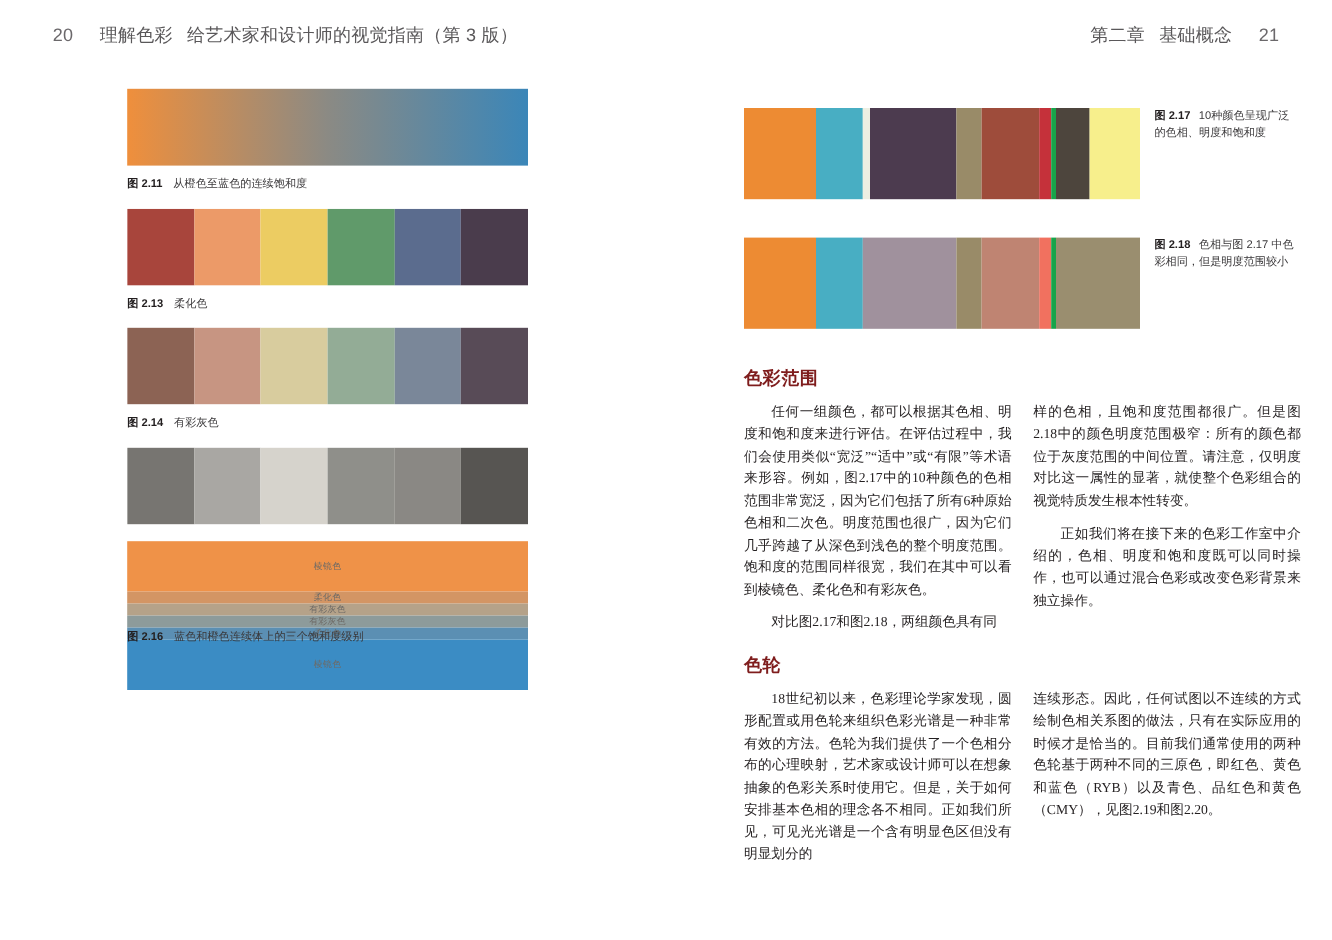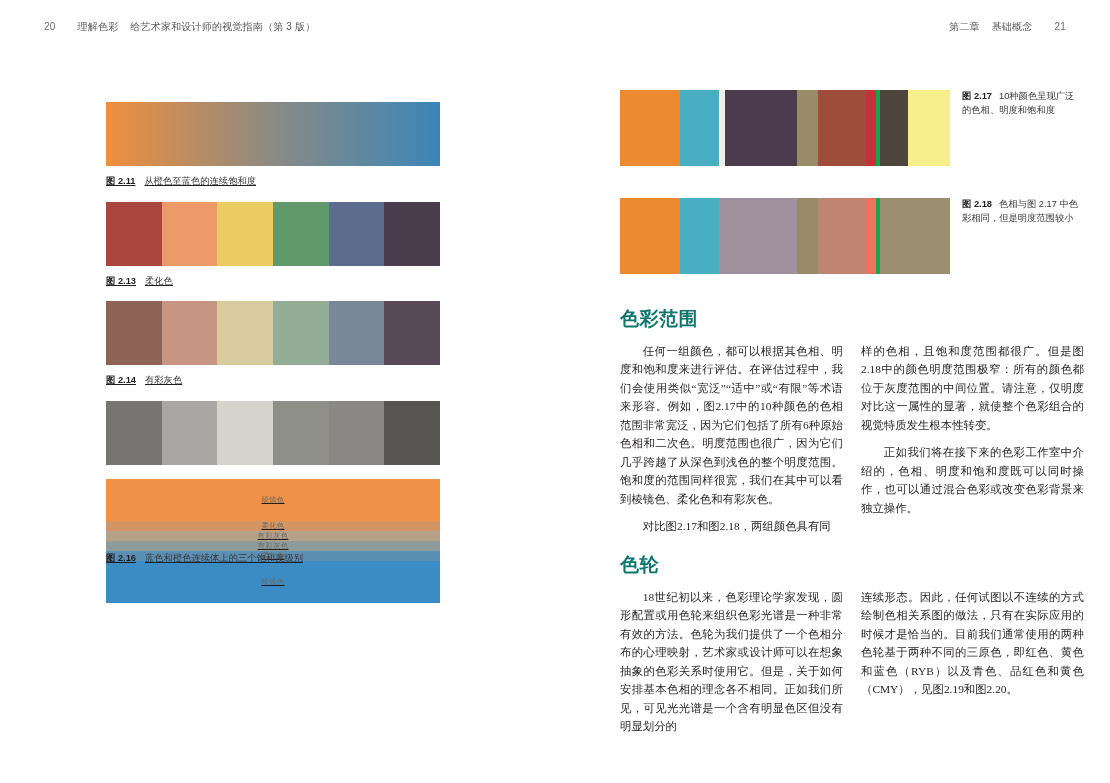--- a/index.html
+++ b/index.html
@@ -10,32 +10,32 @@
     font-family:"Liberation Serif","DejaVu Serif",serif;
     color:#231f20;
     overflow:hidden;
     position:relative;
   }
   .page{position:absolute;inset:0;}
 
   
   .runhead{
     position:absolute;top:20px;
-    font-size:10px;color:#5a585a;
+    font-size:15px;color:#5a585a;
     letter-spacing:.2px;white-space:nowrap;
     font-family:"Liberation Sans","DejaVu Sans",sans-serif;
   }
   .runhead.left{left:44px;}
   .runhead.right{right:44px;}
   .runhead .folio{color:#6b686b;}
   .runhead .sep{display:inline-block;width:22px;}
   .runhead .sep-sm{display:inline-block;width:12px;}
 
   
-  .col-left{position:absolute;left:106px;top:102px;width:334px;text-decoration:underline;}
+  .col-left{position:absolute;left:106px;top:74px;width:334px;}
   .col-right{position:absolute;left:620px;top:90px;width:465px;}
 
   
   .fig{margin:0 0 14px 0;}
   .swatchbar{height:64px;width:334px;display:flex;overflow:hidden;}
   .swatchbar .sw{flex:1 1 auto;height:100%;}
 
   .gradientbar{height:64px;width:334px;}
 
   .caption{
@@ -65,21 +65,21 @@
     width:118px;
     font-family:"Liberation Sans","DejaVu Sans",sans-serif;
     font-size:9.3px;line-height:1.5;color:#3a383a;
   }
   .figrow .sidecap b{font-weight:bold;color:#231f20;}
   .figrow .sidecap .capspace{display:inline-block;width:7px;}
 
   
   .sec-title{
     font-family:Liberation Sans, sans-serif;
-    font-weight:bold;font-size:19px;color:#0f766e;
+    font-weight:bold;font-size:15px;color:#7f1d1d;
     margin:16px 0 10px 0;letter-spacing:.5px;
   }
   .textcols{display:flex;gap:18px;}
   .tcol{width:223px;}
   p.body{
     margin:0 0 0 0;
     font-size:11.4px;line-height:1.62;
     text-align:justify;text-justify:inter-ideograph;
     color:#231f20;
     font-family:"Liberation Serif","DejaVu Serif",serif;

